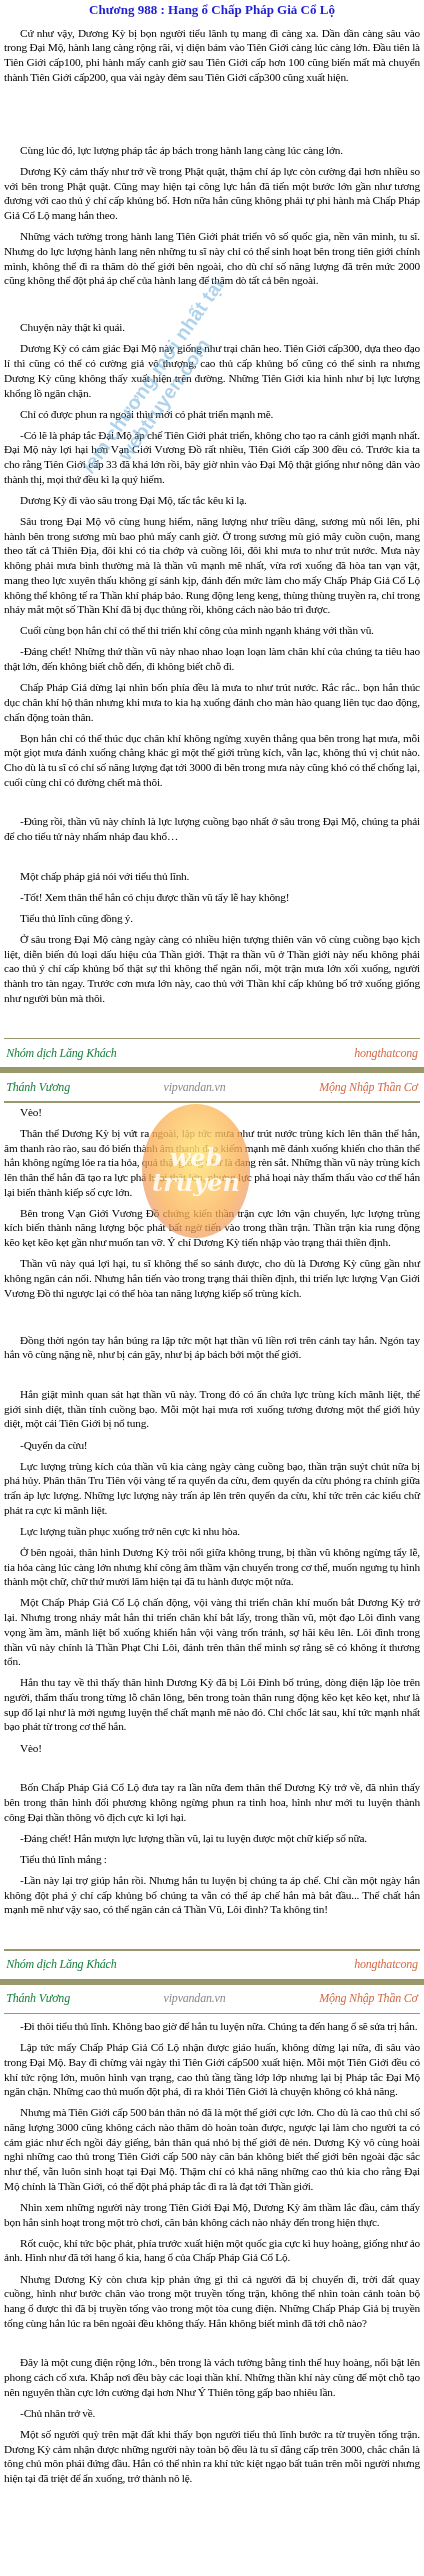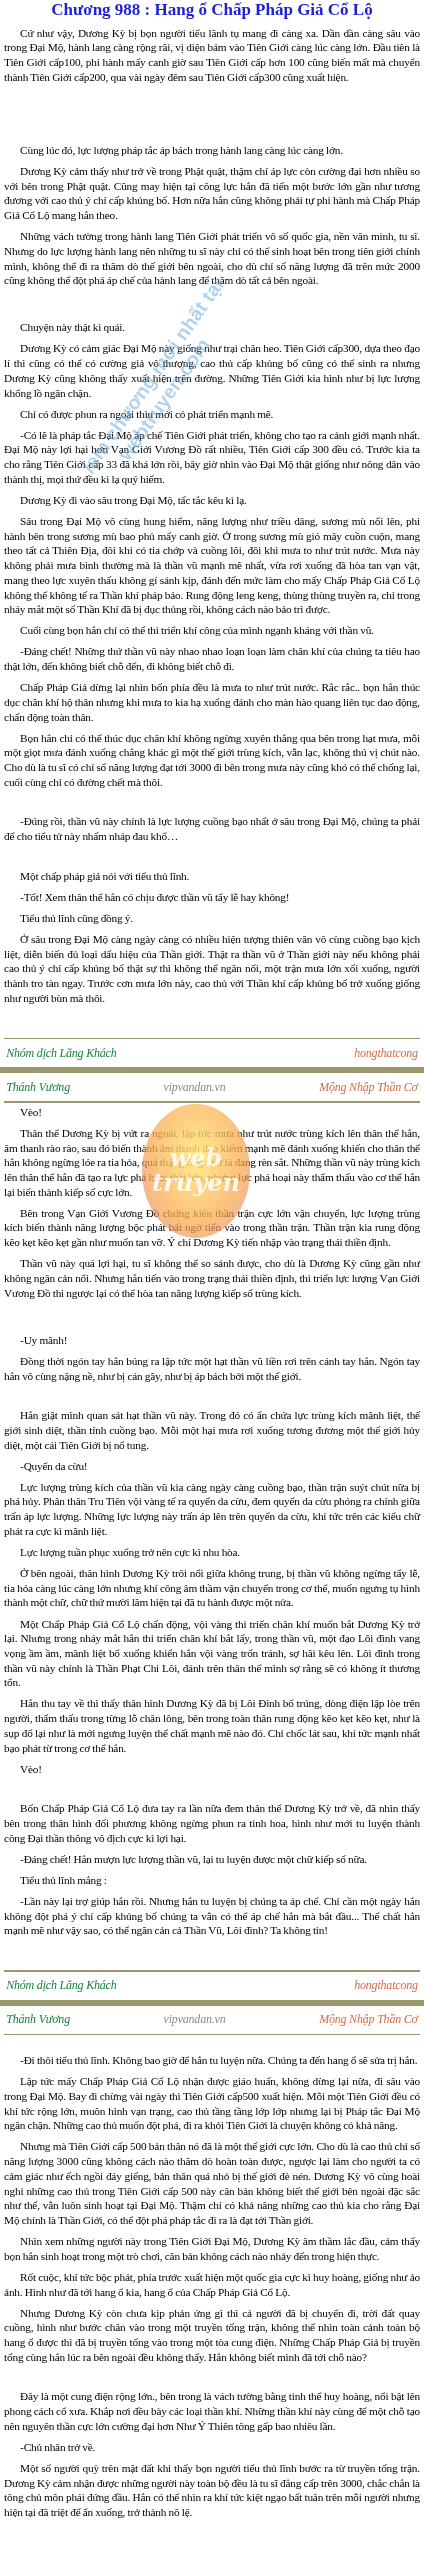--- a/index.html
+++ b/index.html
@@ -1,18 +1,18 @@
 <!DOCTYPE html>
 <html style="font-size:8.2px"><head>
 <meta charset="utf-8">
 <style>
   html, body { margin: 0; padding: 0; background: #ffffff; }
   body { width: 424px; height: 3551px; position: relative; overflow: hidden; font-family: "Liberation Serif", serif; color: #000; }
   .page { position: relative; width: 424px; padding: 0 4.1px; box-sizing: border-box; }
-  .title { text-align: center; color: #1f1fd6; font-size: 17px; line-height: 17.5px; margin: 1px 0 7.2px 0; }
+  .title { text-align: center; color: #1f1fd6; font-size: 13px; line-height: 17.5px; margin: 1px 0 7.2px 0; }
   .p { font-size: 11.3px; line-height: 14.7px; text-align: justify; text-indent: 16px; margin: 0 0 6.4px 0; letter-spacing: -0.2px; word-spacing: -0.3px; }
   .gap { height: 18.5px; }
   .gap-lg { height: 26px; }
   .footer { position: relative; margin: 0 -4.1px; }
   .footer .thin { height: 1.5px; background: #98986a; margin: 0 4.1px 0 4.1px; }
   .footer .row { display: flex; justify-content: space-between; align-items: center; height: 28px; padding: 0 6.2px 0 6.2px; font-style: italic; font-size: 12px; letter-spacing: -0.2px; }
   .footer .thick { height: 5.7px; background: #98986a; }
   .green { color: #16803c; }
   .orange { color: #d66a45; font-style: italic; }
   .gray { color: #8a8a8a; }
@@ -66,21 +66,20 @@
       <span class="orange">Mộng Nhập Thần Cơ</span>
     </div>
     <div class="thin"></div>
   </div>
 
   <p class="p" style="margin-top:2.1px">Vèo!</p>
   <p class="p">Thân thể Dương Kỳ bị vứt ra ngoài, lập tức mưa như trút nước trùng kích lên thân thể hắn, âm thanh rào rào, sau đó biến thành âm thanh đao kiếm mạnh mẽ đánh xuống khiến cho thân thể hắn không ngừng lóe ra tia hỏa, quả thật giống như là đang rèn sắt. Những thần vũ này trùng kích lên thân thể hắn đã tạo ra lực phá hoại thật lớn, nhưng lực phá hoại này thẩm thấu vào cơ thể hắn lại biến thành kiếp số cực lớn.</p>
   <p class="p">Bên trong Vạn Giới Vương Đồ chứng kiến thần trận cực lớn vận chuyển, lực lượng trùng kích biến thành năng lượng bộc phát bất ngờ tiến vào trong thần trận. Thần trận kia rung động kẽo kẹt kẽo kẹt gần như muốn tan vỡ. Ý chí Dương Kỳ tiến nhập vào trạng thái thiền định.</p>
   <p class="p">Thần vũ này quá lợi hại, tu sĩ không thể so sánh được, cho dù là Dương Kỳ cũng gần như không ngăn cản nổi. Nhưng hắn tiến vào trong trạng thái thiền định, thi triển lực lượng Vạn Giới Vương Đồ thì ngược lại có thể hòa tan  năng lượng kiếp số trùng kích.</p>
   <div class="gap-lg"></div>
-  <p class="p">-Uy mãnh!</p>
   <p class="p">Đồng thời ngón tay hắn búng ra lập tức một hạt thần vũ liền rơi trên cánh tay hắn. Ngón tay hắn vô cùng nặng nề, như bị cán gãy, như bị áp bách bởi một thế giới.</p>
   <div class="gap"></div>
   <p class="p">Hắn giật mình quan sát hạt thần vũ này. Trong đó có ẩn chứa lực trùng kích mãnh liệt, thế giới sinh diệt, thần tính cuồng bạo. Mỗi một hại mưa rơi xuống tương đương một thế giới hủy diệt, một cái Tiên Giới bị nổ tung.</p>
   <p class="p">-Quyển da cừu!</p>
   <p class="p">Lực lượng trùng kích của thần vũ kia càng ngày càng cuồng bạo, thần trận suýt chút nữa bị phá hủy. Phân thân Tru Tiên vội vàng tế ra quyển da cừu, đem quyển da cừu phóng ra chính giữa trấn áp lực lượng. Những lực lượng này trấn áp lên trên quyển da cừu, khí tức trên các kiểu chữ phát ra cực kì mãnh liệt.</p>
   <p class="p">Lực lượng tuần phục xuống trở nên cực kì nhu hòa.</p>
   <p class="p">Ở bên ngoài, thân hình Dương Kỳ trôi nổi giữa không trung, bị thần vũ không ngừng tẩy lễ, tia hỏa càng lúc càng lớn nhưng khí công âm thầm vận chuyển trong cơ thể, muốn ngưng tụ hình thành một chữ, chữ thứ mười lăm hiện tại đã tu hành được một nửa.</p>
   <p class="p">Một Chấp Pháp Giả Cổ Lộ chấn động, vội vàng thi triển chân khí muốn bắt Dương Kỳ trở lại. Nhưng trong nháy mắt hắn thi triển chân khí bắt lấy, trong thần vũ, một đạo Lôi đình vang vọng ầm ầm, mãnh liệt bổ xuống khiến hắn vội vàng trốn tránh, sợ hãi kêu lên. Lôi đình trong thần vũ này chính là Thần Phạt Chi Lôi, đánh trên thân thể mình sợ rằng sẽ có không ít thương tổn.</p>
   <p class="p">Hắn thu tay về thì thấy thân hình Dương Kỳ đã bị Lôi Đình bổ trúng, dòng điện lập lòe trên người, thẩm thấu trong từng lỗ chân lông, bên trong toàn thân rung động kẽo kẹt kẽo kẹt, như là sụp đổ lại như là mới ngưng luyện thể chất mạnh mẽ nào đó. Chỉ chốc lát sau, khí tức mạnh nhất bạo phát từ trong cơ thể hắn.</p>
   <p class="p">Vèo!</p>
@@ -99,21 +98,21 @@
     </div>
     <div class="thick"></div>
     <div class="row">
       <span class="green">Thánh Vương</span>
       <span class="gray">vipvandan.vn</span>
       <span class="orange">Mộng Nhập Thần Cơ</span>
     </div>
     <div class="thin"></div>
   </div>
 
-  <p class="p" style="margin-top:18px">-Đi thôi tiểu thủ lĩnh. Không bao giờ để hắn tu luyện nữa. Chúng ta đến hang ổ sẽ sửa trị hắn.</p>
+  <p class="p" style="margin-top:5px">-Đi thôi tiểu thủ lĩnh. Không bao giờ để hắn tu luyện nữa. Chúng ta đến hang ổ sẽ sửa trị hắn.</p>
   <p class="p">Lập tức mấy Chấp Pháp Giả Cổ Lộ nhận được giáo huấn, không dừng lại nữa, đi sâu vào trong Đại Mộ. Bay đi chừng vài ngày thì Tiên Giới cấp500  xuất hiện. Mỗi một Tiên Giới đều có khí tức rộng lớn, muôn hình vạn trạng, cao thủ tầng tầng lớp lớp nhưng lại bị Pháp tắc Đại Mộ ngăn chặn. Những cao thủ muốn đột phá, đi ra khỏi Tiên Giới là chuyện không có khả năng.</p>
   <p class="p">Nhưng mà Tiên Giới cấp 500 bản thân nó đã là một thế giới cực lớn. Cho dù là cao thủ chỉ số năng lượng 3000 cũng không cách nào thăm dò hoàn toàn được, ngược lại làm cho người ta có cảm giác như ếch ngồi đáy giếng, bản thân quá nhỏ bị thế giới đè nén. Dương Kỳ vô cùng hoài nghi những cao thủ trong Tiên Giới cấp 500 này căn bản không biết thế giới bên ngoài đặc sắc như thế, vẫn luôn sinh hoạt tại Đại Mộ. Thậm chí có khả năng những cao thủ kia cho rằng Đại Mộ chính là Thần Giới, có thể đột phá pháp tắc đi ra là đạt tới Thần giới.</p>
   <p class="p">Nhìn xem những người này trong Tiên Giới Đại Mộ, Dương Kỳ âm thầm lắc đầu, cảm thấy bọn hắn sinh hoạt trong một trò chơi, căn bản không cách nào nhảy đến trong hiện thực.</p>
   <p class="p">Rốt cuộc, khí tức bộc phát, phía trước xuất hiện một quốc gia cực kì huy hoàng, giống như ảo ảnh. Hình như đã tới hang ổ kia, hang ổ của Chấp Pháp Giả Cổ Lộ.</p>
   <p class="p">Nhưng Dương Kỳ còn chưa kịp phản ứng gì thì cả người đã bị chuyển đi, trời đất quay cuồng, hình như bước chân vào trong một truyền tống trận, không thể nhìn toàn cảnh toàn bộ hang ổ được thì đã bị truyền tống vào trong một tòa cung điện. Những Chấp Pháp Giả bị truyền tống cùng hắn lúc ra bên ngoài đều không thấy. Hắn không biết mình đã tới chỗ nào?</p>
   <div class="gap"></div>
   <p class="p">Đây là một cung điện rộng lớn., bên trong là vách tường bằng tinh thể huy hoàng, nổi bật lên phong cách cổ xưa. Khắp nơi đều bày các loại thần khí. Những thần khí này cùng để một chỗ tạo nên nguyên thần cực lớn cường đại hơn Như Ý Thiên tông gấp bao nhiêu lần.</p>
   <p class="p">-Chủ nhân trở về.</p>
   <p class="p">Một số người quỳ trên mặt đất  khi thấy bọn người tiểu thủ lĩnh bước ra từ truyền tống trận. Dương Kỳ cảm nhận được những người này toàn bộ đều là tu sĩ đẳng cấp trên 3000, chắc chắn là tông chủ môn phái đứng đầu. Hắn có thể nhìn ra khí tức kiệt ngạo bất tuân trên mỗi người nhưng hiện tại đã triệt để ẩn xuống, trở thành nô lệ.</p>
 

